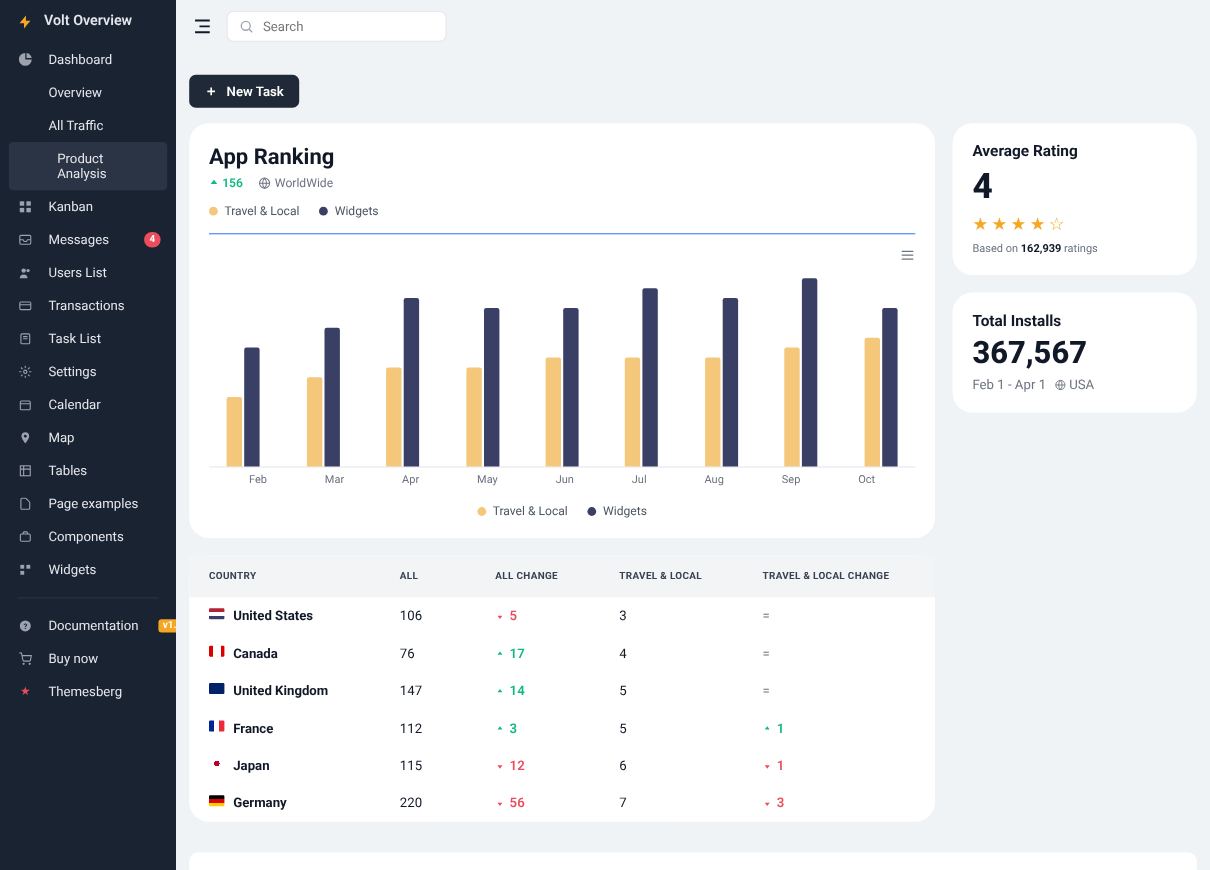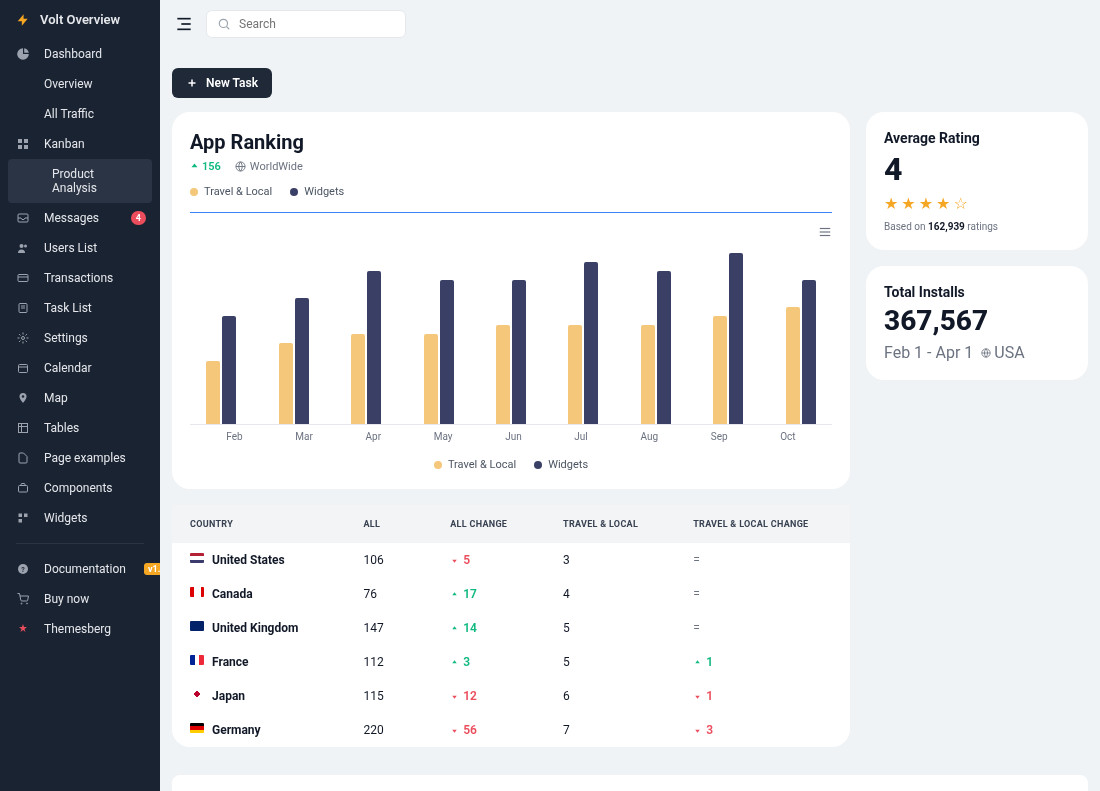--- a/index.html
+++ b/index.html
@@ -42,21 +42,21 @@
 .chart-legend-bottom { display: flex; justify-content: center; gap: 18px; font-size: 11px; color: #4b5563; padding-top: 4px; }
 .rating-title { font-size: 14px; font-weight: 700; color: #111827; margin-bottom: 4px; }
 .rating-num { font-size: 32px; font-weight: 800; color: #111827; margin-bottom: 6px; }
 .stars { display: flex; gap: 3px; margin-bottom: 8px; }
 .star { color: #f5a623; font-size: 16px; }
 .star.empty { color: #f5a623; }
 .rating-sub { font-size: 10px; color: #6b7280; }
 .rating-sub b { color: #111827; }
 .installs-title { font-size: 14px; font-weight: 700; color: #111827; margin-bottom: 4px; }
 .installs-num { font-size: 28px; font-weight: 800; color: #111827; margin-bottom: 6px; }
-.installs-sub { font-size: 16px; color: #6b7280; display: flex; align-items: flex-start; gap: 8px; }
+.installs-sub { font-size: 12px; color: #6b7280; display: flex; align-items: flex-start; gap: 8px; }
 .table-card { padding: 0; }
 .table-head { display: flex; background: #f3f4f6; padding: 14px 18px; font-size: 9px; font-weight: 700; color: #374151; letter-spacing: 0.3px; align-items: center; }
 .th1 { flex: 2; }
 .th2 { flex: 1; }
 .th3 { flex: 1.3; }
 .th4 { flex: 1.5; }
 .th5 { flex: 1.6; text-align: left; }
 .table-row { display: flex; padding: 10px 18px; font-size: 12px; color: #111827; align-items: center; }
 .td1 { flex: 2; display: flex; align-items: flex-start; gap: 8px; font-weight: 700; }
 .td2 { flex: 1; }
@@ -91,35 +91,35 @@
         </svg>
       </span>
     <span>Dashboard</span>
   </div>
   <div class="sidebar-item sub">
       <span>Overview</span>
     </div>
   <div class="sidebar-item sub">
       <span>All Traffic</span>
     </div>
+  <div class="sidebar-item sub active">
+      <span>Product Analysis</span>
+    </div>
+
   <div class="sidebar-item">
     <span class="sidebar-icon">
         <svg width="12" height="12" viewBox="0 0 24 24" fill="#9ca3af">
           <rect x="2" y="2" width="8" height="8"></rect>
           <rect x="14" y="2" width="8" height="8"></rect>
           <rect x="2" y="14" width="8" height="8"></rect>
           <rect x="14" y="14" width="8" height="8"></rect>
         </svg>
       </span>
     <span>Kanban</span>
   </div>
-
-  <div class="sidebar-item sub active">
-      <span>Product Analysis</span>
-    </div>
   <div class="sidebar-item">
     <span class="sidebar-icon">
         <svg width="12" height="12" viewBox="0 0 24 24" fill="none" stroke="#9ca3af" stroke-width="2">
           <rect x="2" y="4" width="20" height="16" rx="2"></rect>
           <path d="M2 12h6l2 3h4l2-3h6"></path>
         </svg>
       </span>
     <span>Messages</span>
     <span class="badge-red">4</span>
   </div>

